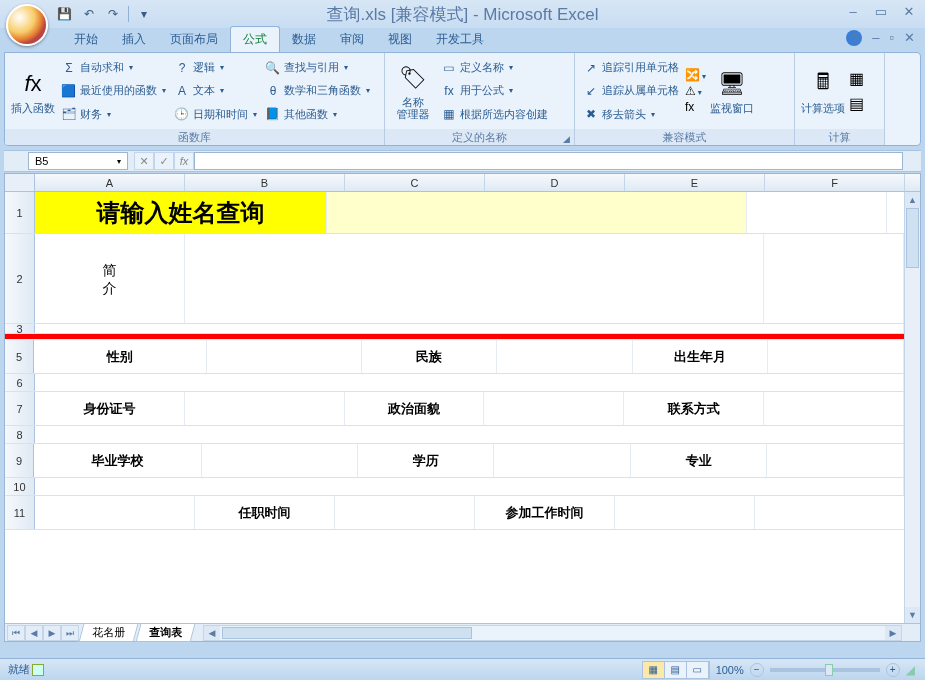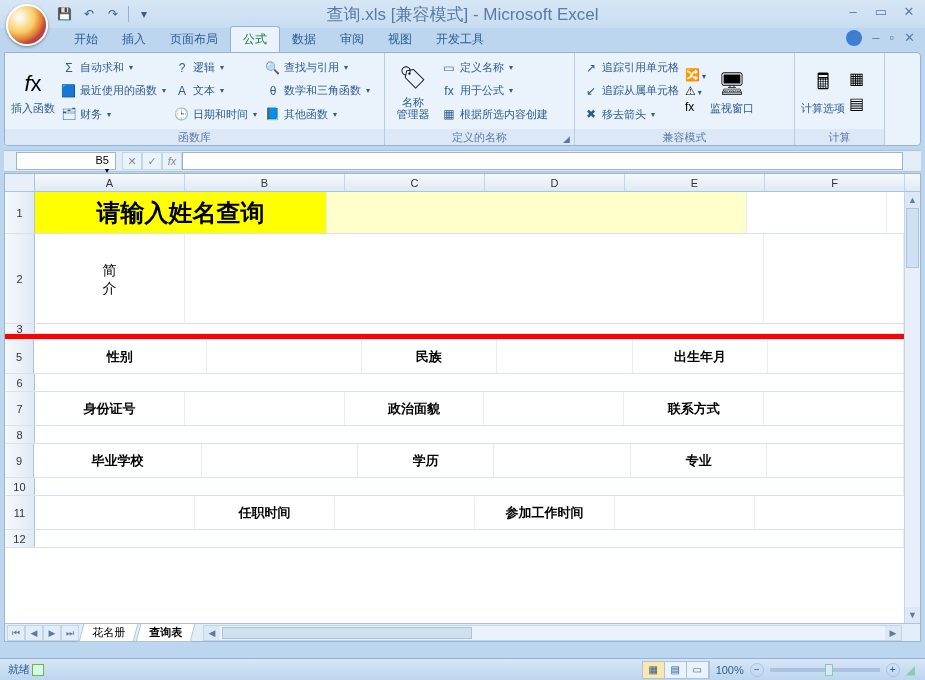--- a/index.html
+++ b/index.html
@@ -29,21 +29,21 @@
 .group-label .launcher { position: absolute; right: 4px; top: 2px; font-size: 9px; color: #5a7ba5; cursor: pointer; }
 .big-btn { width: 44px; display: flex; flex-direction: column; align-items: center; justify-content: center; gap: 2px; cursor: pointer; }
 .big-btn .ico { width: 32px; height: 32px; display: flex; align-items: center; justify-content: center; font-size: 22px; }
 .big-btn .lbl { font-size: 11px; color: #2b5d92; text-align: center; line-height: 12px; }
 .stack { display: flex; flex-direction: column; justify-content: space-around; }
 .stack-item { display: flex; align-items: center; gap: 3px; font-size: 11px; color: #2b5d92; cursor: pointer; white-space: nowrap; padding: 1px 2px; }
 .stack-item .ico { width: 16px; height: 16px; display: inline-flex; align-items: center; justify-content: center; font-size: 12px; }
 .dd::after { content: "▾"; font-size: 8px; color: #2b5d92; margin-left: 2px; }
 
 .namebox-row { height: 22px; background: #e3edf8; border-top: 1px solid #aac4e0; border-bottom: 1px solid #aac4e0; margin: 4px 4px 0 4px; display: flex; align-items: center; }
-.namebox { width: 100px; height: 18px; background: #fff; border: 1px solid #9ab6d4; margin-left: 12px; font-size: 11px; padding: 1px 6px; display: flex; align-items: flex-end; justify-content: space-between; flex-direction: column; }
+.namebox { width: 100px; height: 18px; background: #fff; border: 1px solid #9ab6d4; margin-left: 24px; font-size: 11px; padding: 1px 6px; display: flex; align-items: center; justify-content: space-between; }
 .fxbar { flex: 1; display: flex; align-items: center; margin-left: 6px; }
 .fx-btn { width: 20px; height: 18px; border: 1px solid #c3d5e8; background: #eaf2fb; display: flex; align-items: center; justify-content: center; font-size: 11px; color: #888; cursor: pointer; }
 .fx-input { flex: 1; height: 18px; background: #fff; border: 1px solid #9ab6d4; margin-right: 18px; }
 
 .grid-wrap { position: absolute; top: 173px; left: 4px; right: 4px; bottom: 38px; background: #fff; border: 1px solid #9ab6d4; }
 .col-headers { display: flex; height: 18px; background: linear-gradient(#f6f9fc,#dfe9f4); border-bottom: 1px solid #aac4e0; font-size: 11px; color: #333; }
 .corner { width: 30px; border-right: 1px solid #aac4e0; background: #e8eff8; }
 .ch { border-right: 1px solid #c3d5e8; text-align: center; line-height: 18px; cursor: pointer; }
 .ch.A { width: 150px; } .ch.B { width: 160px; } .ch.C { width: 140px; } .ch.D { width: 140px; } .ch.E { width: 140px; } .ch.F { width: 140px; }
 .grid-body { position: absolute; top: 18px; left: 0; right: 16px; bottom: 18px; overflow: hidden; }
@@ -334,24 +334,20 @@
         <div class="cell" style="width:870px"></div>
       </div>
     <div class="row r11">
       <div class="rh">11</div>
       <div class="cell" style="width:160px"></div>
       <div class="cell label-cell" style="width:140px">任职时间</div>
       <div class="cell" style="width:140px"></div>
       <div class="cell label-cell" style="width:140px">参加工作时间</div>
       <div class="cell" style="width:140px"></div>
     </div>
-    <div class="row r12">
-        <div class="rh">12</div>
-        <div class="cell" style="width:870px"></div>
-      </div>
   </div>
 
   <div class="vscroll">
     <div class="up">▲</div>
     <div class="thumb"></div>
     <div class="dn">▼</div>
   </div>
 
   <div class="sheet-tabs">
     <div class="nav-btns">

